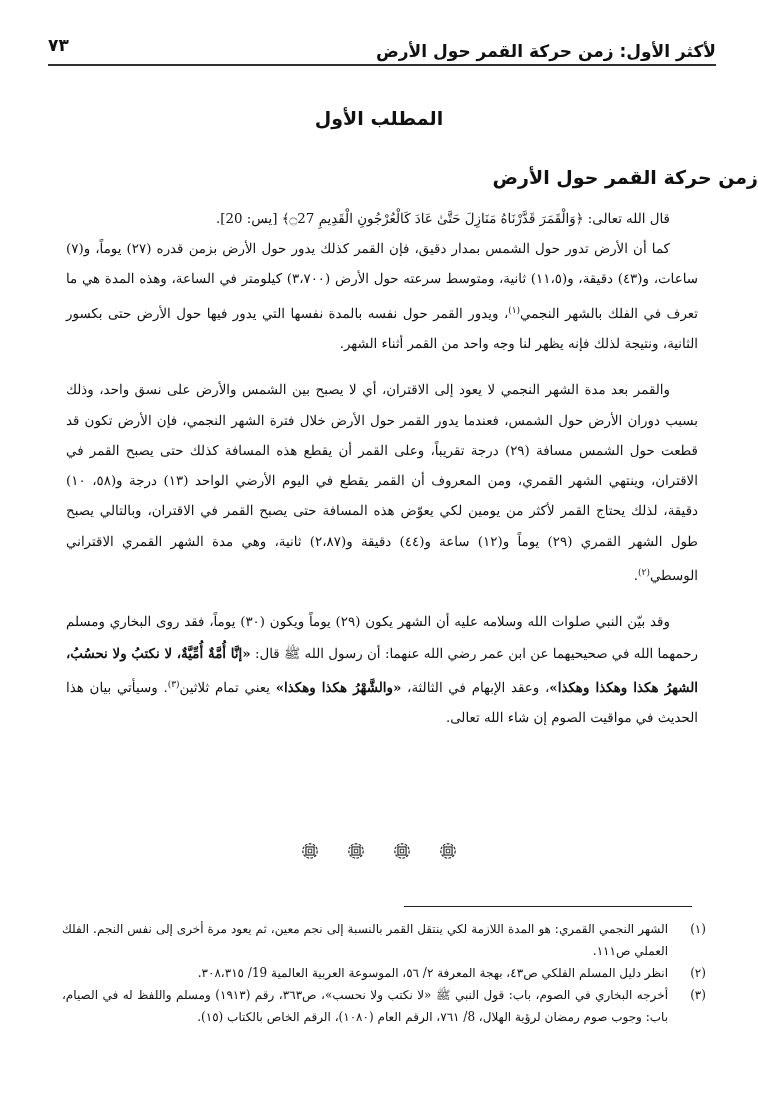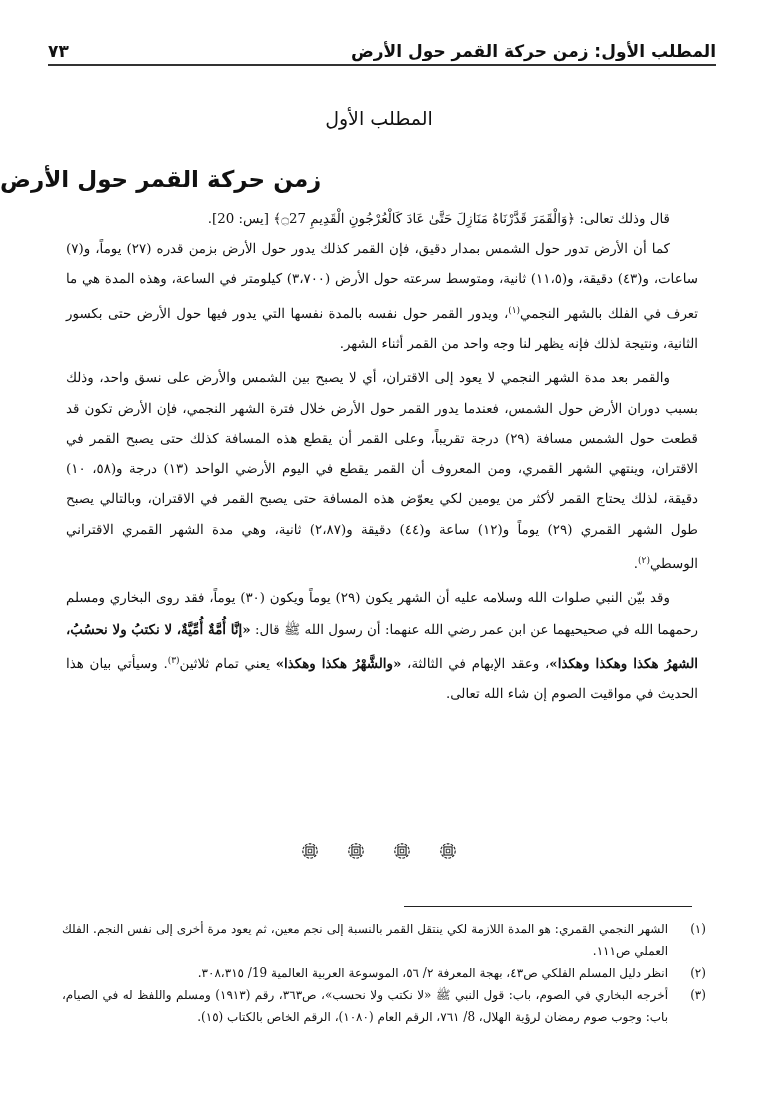--- a/index.html
+++ b/index.html
@@ -7,36 +7,36 @@
     width: 758px; height: 1093px; position: relative; overflow: hidden;
     font-family: "DejaVu Serif", "Liberation Serif", serif;
     color: #111;
   }
   .running-head {
     position: absolute; top: 38px; left: 48px; right: 42px; height: 26px;
     border-bottom: 2px solid #333;
     display: flex; justify-content: space-between; align-items: flex-end;
   }
   .running-title { font-family: "DejaVu Sans", sans-serif; font-weight: bold; font-size: 17px; padding-bottom: 3px; }
-  .page-number { font-family: "DejaVu Sans", sans-serif; font-weight: bold; font-size: 17px; padding-bottom: 3px; }
+  .page-number { font-family: "DejaVu Sans", sans-serif; font-weight: bold; font-size: 17px; padding-bottom: 9px; }
   .section-title {
     position: absolute; top: 107px; left: 0; right: 0; text-align: center;
-    font-family: "DejaVu Sans", sans-serif; font-weight: normal; font-size: 19px;
+    font-family: "DejaVu Sans", sans-serif; font-weight: bold; font-size: 19px;
   }
   .chapter-title {
-    position: absolute; top: 166px; left: 0; right: 0; text-align: left;
-    font-family: "DejaVu Sans", sans-serif; font-weight: bold; font-size: 23px;
+    position: absolute; top: 166px; left: 0; right: 0; text-align: right;
+    font-family: "DejaVu Sans", sans-serif; font-weight: bold; font-size: 19px;
   }
   .body-text {
     position: absolute; top: 204px; left: 66px; right: 60px;
     font-size: 13.4px; line-height: 30.2px; text-align: justify;
   }
   .body-text p { margin: 0; }
   .body-text p.indent { text-indent: 28px; }
-  .body-text p.gap { margin-top: 4px; }
+  .body-text p.gap { margin-top: 16px; }
   .quran { font-family: "DejaVu Serif", serif; }
   .bold { font-weight: bold; }
   sup { font-size: 9px; }
   .ornaments {
     position: absolute; top: 842px; left: 0; right: 0;
     display: flex; justify-content: center; gap: 28px; direction: ltr;
   }
   .ornament { width: 18px; height: 18px; }
   .footnote-rule {
     position: absolute; top: 906px; right: 66px; width: 288px; border-top: 1.5px solid #222;
@@ -46,29 +46,29 @@
     font-size: 12px; line-height: 22px; text-align: justify;
   }
   .fn { display: flex; gap: 10px; }
   .fn-num { flex: 0 0 auto; width: 28px; }
   .fn-text { flex: 1; }
 </style>
 </head>
 <body>
 
 <div class="running-head">
-  <span class="running-title">المطلب الأول: زمن حركة القمر حول الأرض</span>
+  <span class="running-title">لأكثر الأول: زمن حركة القمر حول الأرض</span>
   <span class="page-number">٧٣</span>
 </div>
 
 <div class="section-title">المطلب الأول</div>
 <div class="chapter-title">زمن حركة القمر حول الأرض</div>
 
 <div class="body-text">
-  <p class="indent"><span>قال وذلك تعالى: </span><span class="quran">﴿وَالْقَمَرَ قَدَّرْنَاهُ مَنَازِلَ حَتَّىٰ عَادَ كَالْعُرْجُونِ الْقَدِيمِ ۝27﴾</span><span> [يس: 20].</span></p>
+  <p class="indent"><span>قال الله تعالى: </span><span class="quran">﴿وَالْقَمَرَ قَدَّرْنَاهُ مَنَازِلَ حَتَّىٰ عَادَ كَالْعُرْجُونِ الْقَدِيمِ ۝27﴾</span><span> [يس: 20].</span></p>
   <p class="indent"><span>كما أن الأرض تدور حول الشمس بمدار دقيق، فإن القمر كذلك يدور حول الأرض بزمن قدره (٢٧) يوماً، و(٧) ساعات، و(٤٣) دقيقة، و(١١،٥) ثانية، ومتوسط سرعته حول الأرض (٣،٧٠٠) كيلومتر في الساعة، وهذه المدة هي ما تعرف في الفلك بالشهر النجمي</span><sup>(١)</sup><span>، ويدور القمر حول نفسه بالمدة نفسها التي يدور فيها حول الأرض حتى بكسور الثانية، ونتيجة لذلك فإنه يظهر لنا وجه واحد من القمر أثناء الشهر.</span></p>
   <p class="indent gap"><span>والقمر بعد مدة الشهر النجمي لا يعود إلى الاقتران، أي لا يصبح بين الشمس والأرض على نسق واحد، وذلك بسبب دوران الأرض حول الشمس، فعندما يدور القمر حول الأرض خلال فترة الشهر النجمي، فإن الأرض تكون قد قطعت حول الشمس مسافة (٢٩) درجة تقريباً، وعلى القمر أن يقطع هذه المسافة كذلك حتى يصبح القمر في الاقتران، وينتهي الشهر القمري، ومن المعروف أن القمر يقطع في اليوم الأرضي الواحد (١٣) درجة و(٥٨، ١٠) دقيقة، لذلك يحتاج القمر لأكثر من يومين لكي يعوّض هذه المسافة حتى يصبح القمر في الاقتران، وبالتالي يصبح طول الشهر القمري (٢٩) يوماً و(١٢) ساعة و(٤٤) دقيقة و(٢،٨٧) ثانية، وهي مدة الشهر القمري الاقتراني الوسطي</span><sup>(٢)</sup><span>.</span></p>
   <p class="indent gap"><span>وقد بيّن النبي صلوات الله وسلامه عليه أن الشهر يكون (٢٩) يوماً ويكون (٣٠) يوماً، فقد روى البخاري ومسلم رحمهما الله في صحيحيهما عن ابن عمر رضي الله عنهما: أن رسول الله ﷺ قال: </span><span class="bold">«إنَّا أُمَّةٌ أُمِّيَّةٌ، لا نكتبُ ولا نحسُبُ، الشهرُ هكذا وهكذا وهكذا»</span><span>، وعقد الإبهام في الثالثة، </span><span class="bold">«والشَّهْرُ هكذا وهكذا»</span><span> يعني تمام ثلاثين</span><sup>(٣)</sup><span>. وسيأتي بيان هذا الحديث في مواقيت الصوم إن شاء الله تعالى.</span></p>
 </div>
 
 <div class="ornaments">
   <svg class="ornament" viewBox="0 0 20 20">
       <circle cx="10" cy="10" r="8" fill="none" stroke="#222" stroke-width="1.3" stroke-dasharray="3 1.5"></circle>
       <rect x="5.5" y="5.5" width="9" height="9" fill="none" stroke="#222" stroke-width="1.3"></rect>
       <rect x="8" y="8" width="4" height="4" fill="none" stroke="#222" stroke-width="1"></rect>

